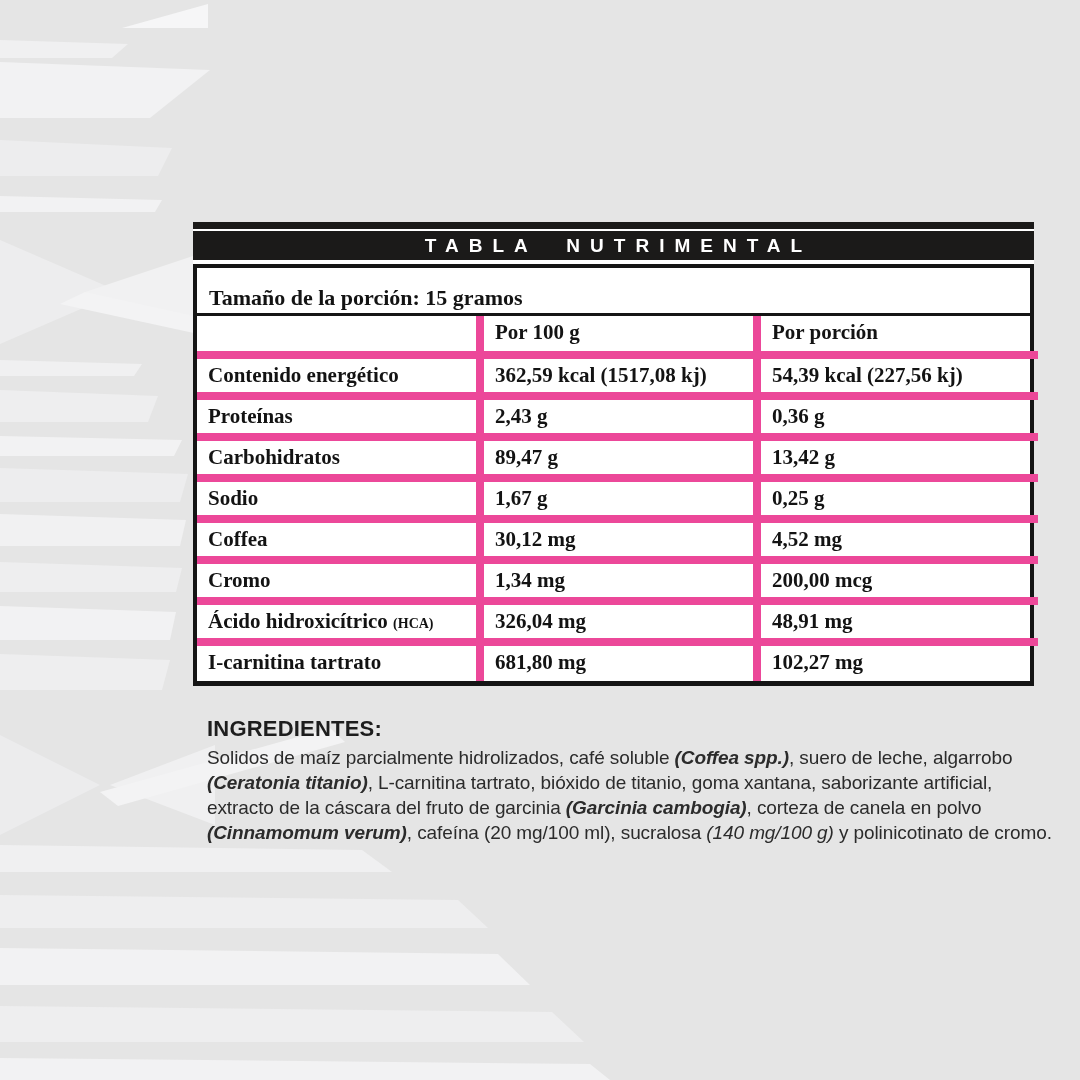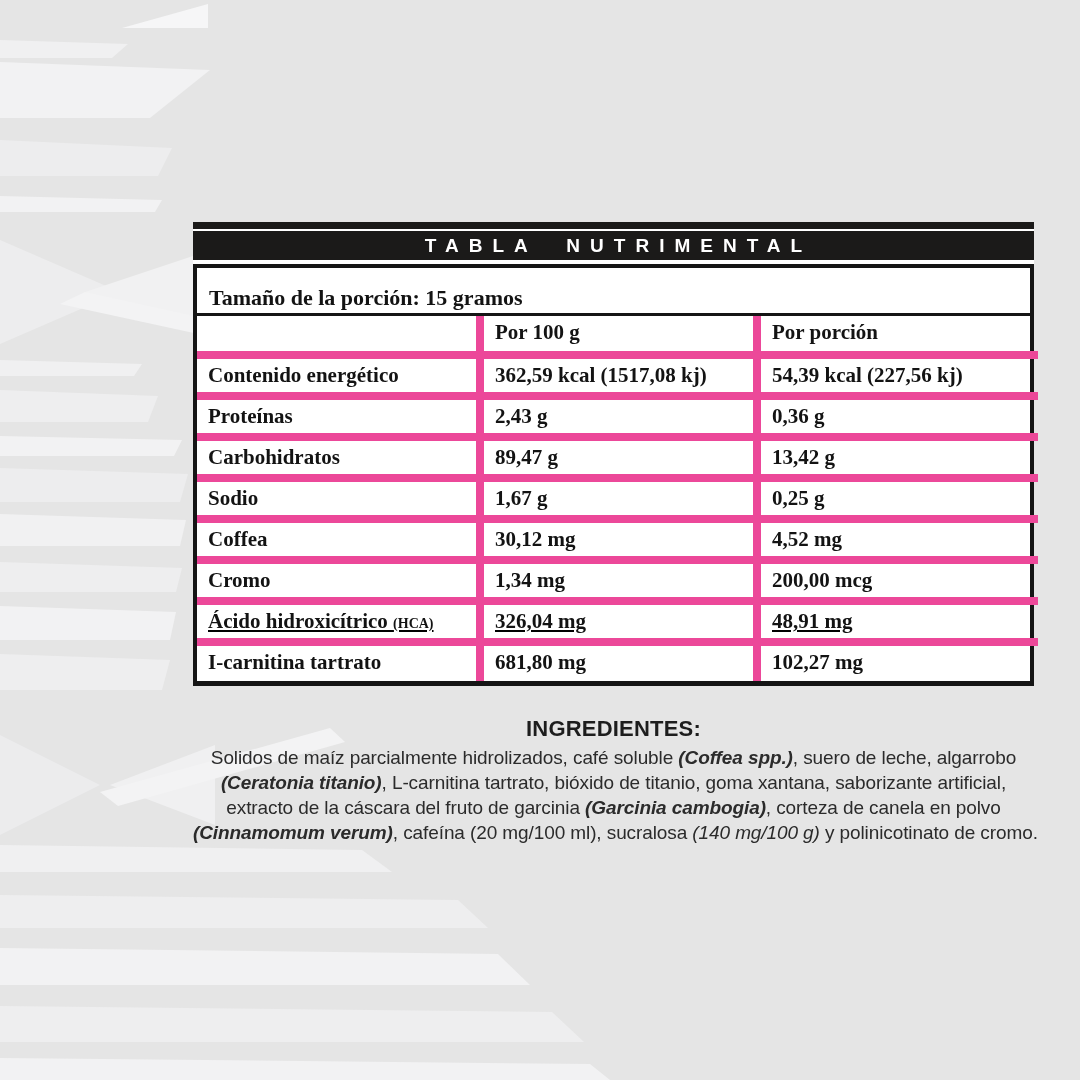--- a/index.html
+++ b/index.html
@@ -24,25 +24,25 @@
   table.nut td{border:8px solid #ec4899;vertical-align:top;padding:4px 6px 2px 11px;
                font-weight:bold;font-size:21px;color:#131313;line-height:24px;overflow:hidden;white-space:nowrap;}
   table.nut tr{height:39px;}
   tr.hdr{height:40px;}
   col.c1{width:283px;}col.c2{width:277px;}col.c3{width:281px;}
   table.nut td:first-child{border-left:none;}
   table.nut td:last-child{border-right:none;margin-left:16px;}
   table.nut tr:first-child td{border-top:none;}
   table.nut tr:last-child td{border-bottom:none;}
   tr.row-energy{height:42px;}
-  tr.row-hca{height:42px;text-decoration:underline;}
+  tr.row-hca{height:42px;}
   .suffix{font-size:14px;letter-spacing:0px;}
 
   
-  .ingredients{position:absolute;left:193px;top:716px;width:841px;text-align:center;
+  .ingredients{position:absolute;left:207px;top:716px;width:841px;text-align:left;
                font-family:"Liberation Sans",sans-serif;color:#2b2b2b;}
   .ing-heading{font-weight:bold;font-size:22px;color:#1d1d1d;letter-spacing:0.2px;margin-bottom:3px;}
   .ing-line{font-size:19px;line-height:25px;white-space:nowrap;letter-spacing:-0.1px;}
   .seg-r{font-style:normal;font-weight:normal;}
   .seg-bi{font-style:italic;font-weight:bold;}
   .seg-i{font-style:italic;font-weight:normal;}
 </style>
 </head>
 <body>
 

